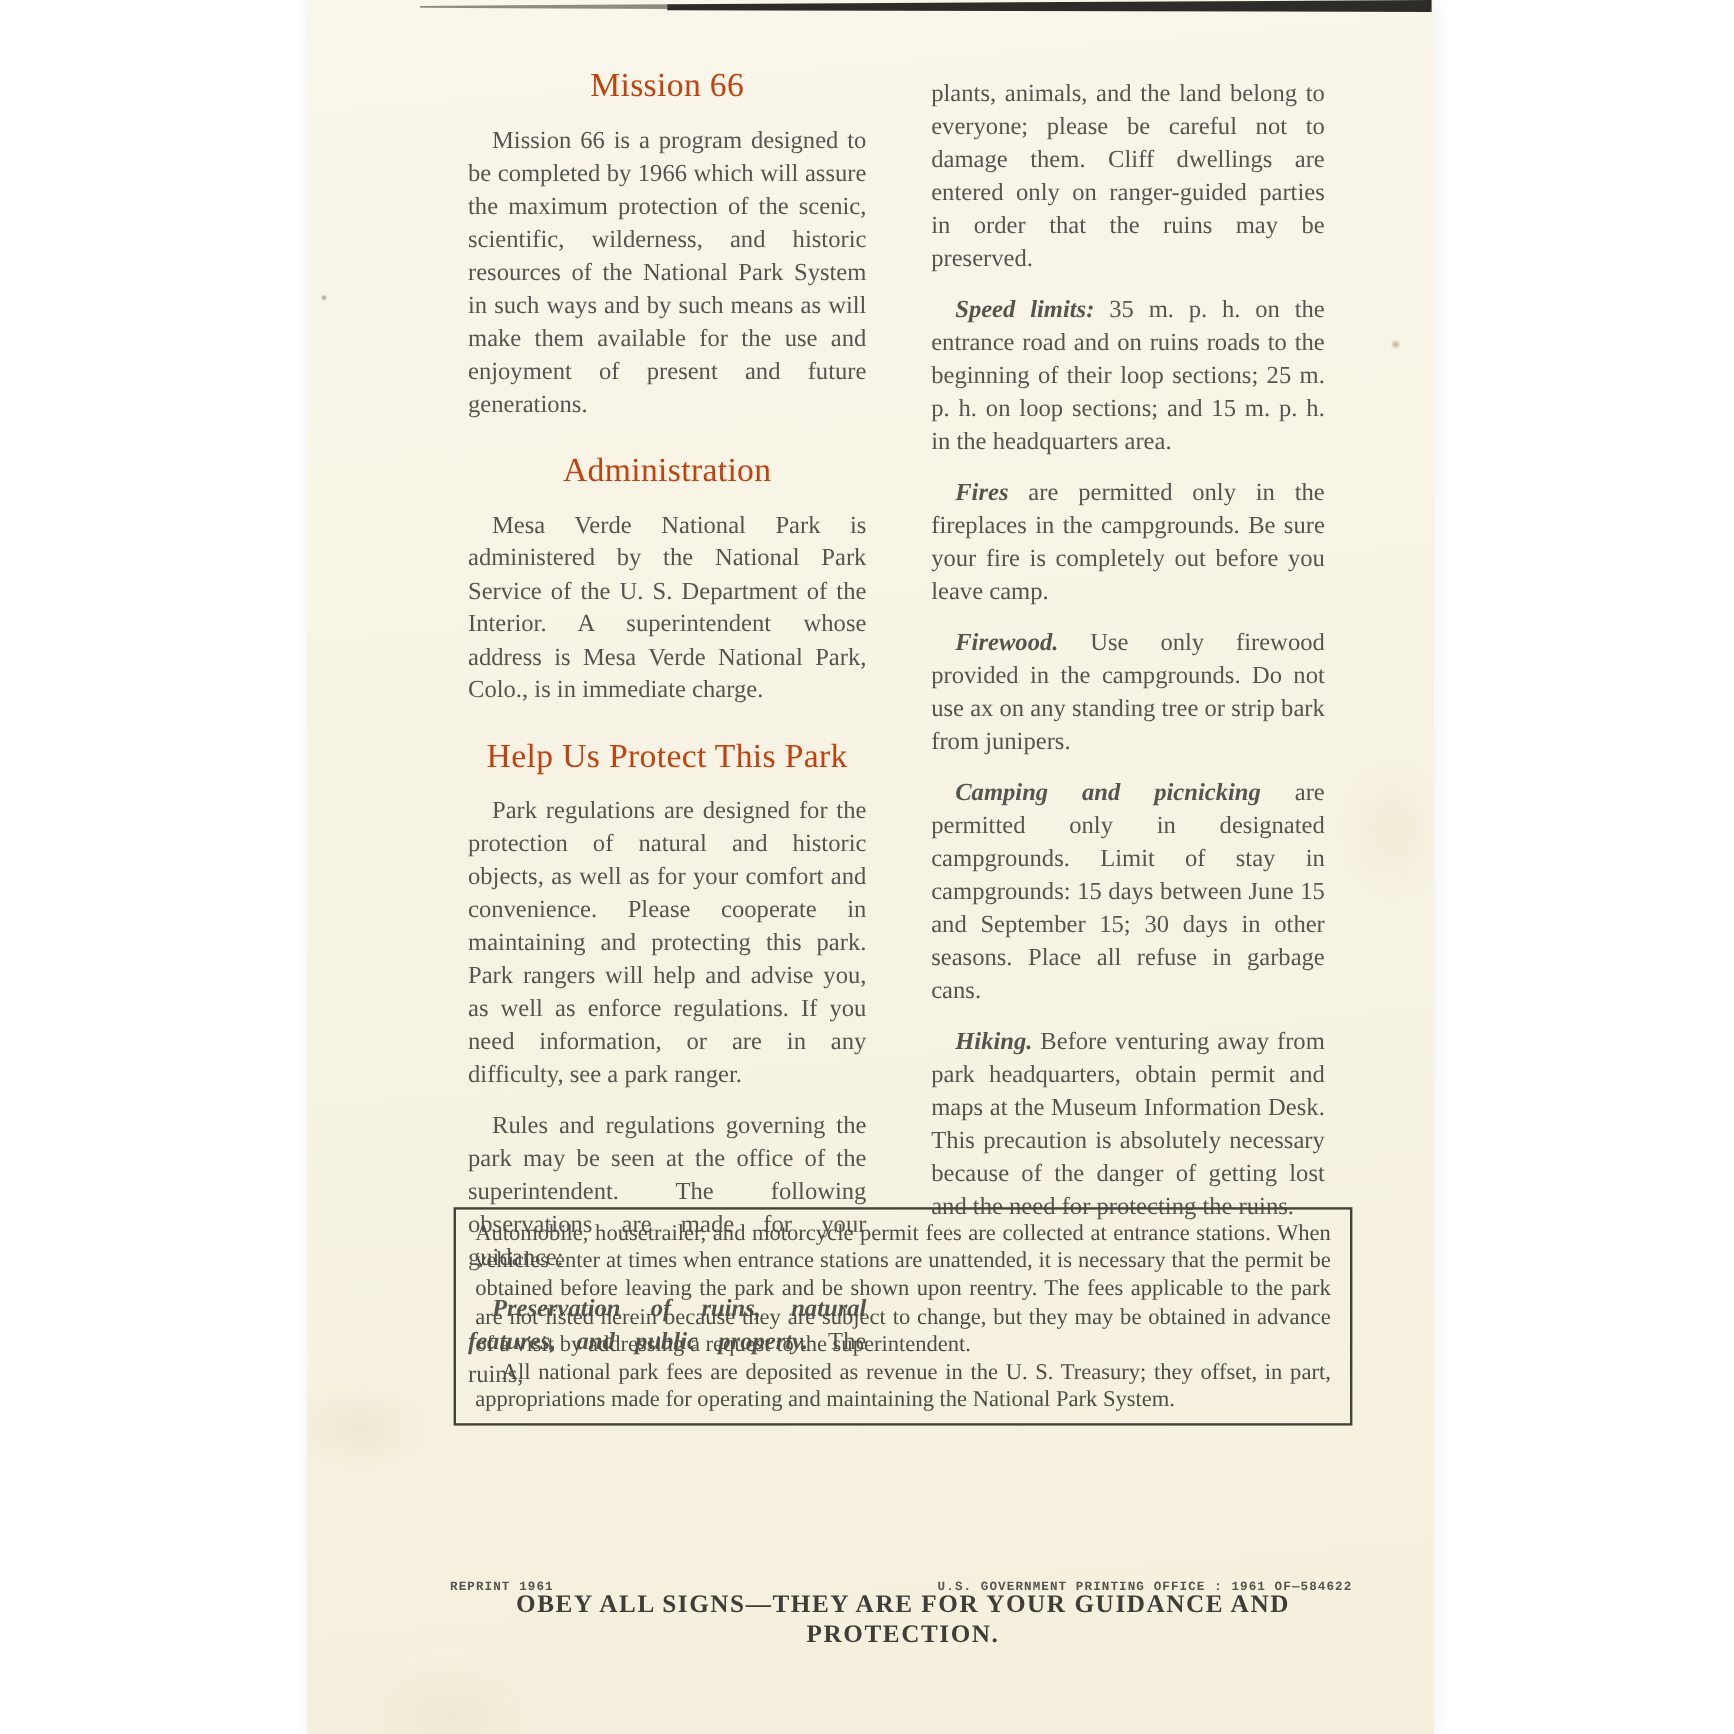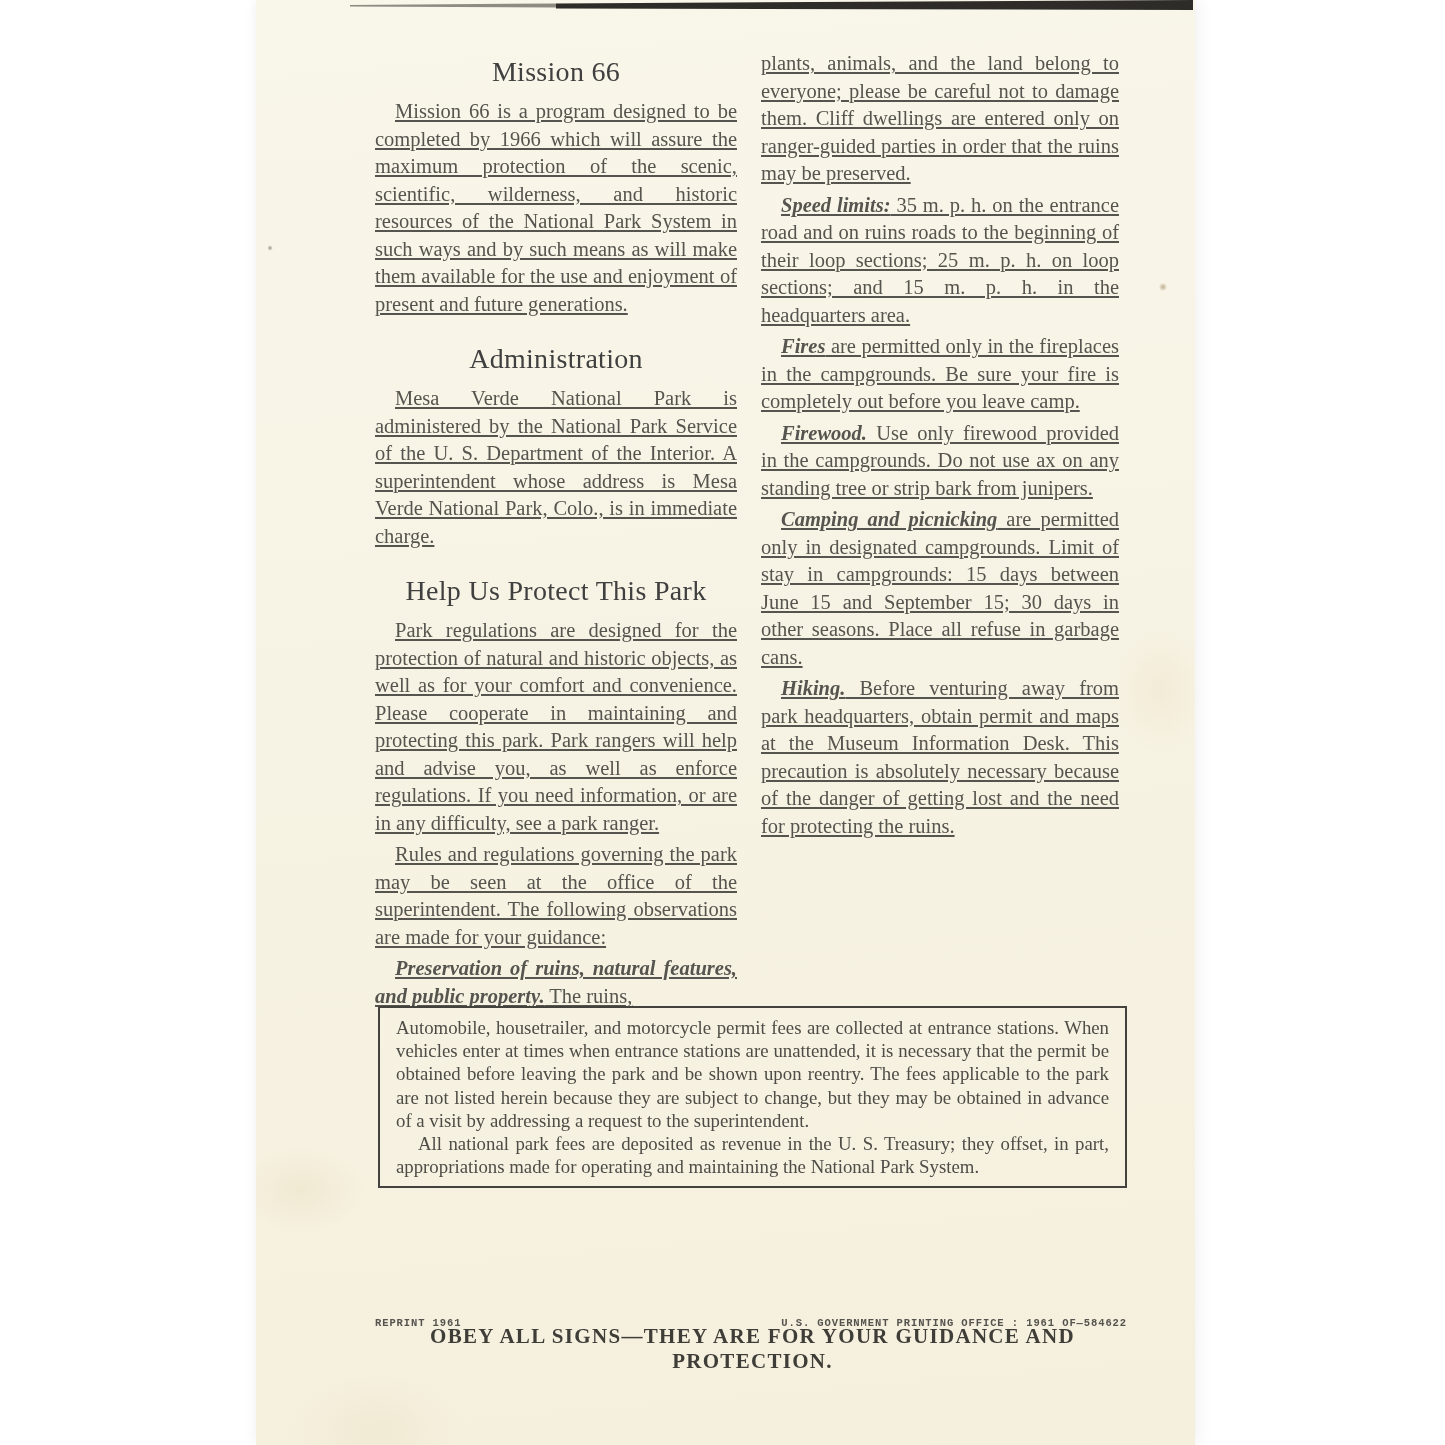--- a/index.html
+++ b/index.html
@@ -16,25 +16,25 @@
       radial-gradient(6px 6px at 907px 287px, rgba(120,90,40,0.45), rgba(120,90,40,0) 70%),
       radial-gradient(4px 4px at 14px 248px, rgba(60,55,45,0.5), rgba(60,55,45,0) 70%),
       radial-gradient(120px 80px at 120px 1430px, rgba(180,150,90,0.08), rgba(180,150,90,0) 70%),
       linear-gradient(175deg,#f9f6ea 0%,#f7f3e4 45%,#f5f0dd 100%);
     box-shadow:6px 0 14px rgba(0,0,0,0.045), -4px 0 10px rgba(0,0,0,0.03);
   }
   .page-edge{position:absolute;left:0;top:0;}
   .col{position:absolute;color:#56544e;font-size:20.5px;line-height:27.5px;text-align:justify;}
   .col-left{left:375px;top:55px;width:362px;}
   .col-right{left:761px;top:50px;width:358px;}
-  .col p{margin:0;text-indent:20px;text-decoration:underline;}
+  .col p{margin:15px;text-indent:20px;}
   .col p.no-indent{text-indent:0;}
   .col p + p{margin-top:4px;}
   h2.sec{
-    font-size:28px;font-weight:400;color:#404040;text-align:center;
+    font-size:28px;font-weight:400;color:#c2410c;text-align:center;
     margin:24px 0 9px 0;line-height:34px;letter-spacing:0.3px;
   }
   h2.sec.first{margin-top:0;}
   .lead{font-weight:bold;font-style:italic;}
   .fees-box{
     position:absolute;left:378px;top:1006px;width:749px;box-sizing:border-box;
     border:2px solid #44423c;padding:8px 16px 8px 16px;
     color:#4e4c46;font-size:18.8px;line-height:23.2px;text-align:justify;
   }
   .fees-box h3{

